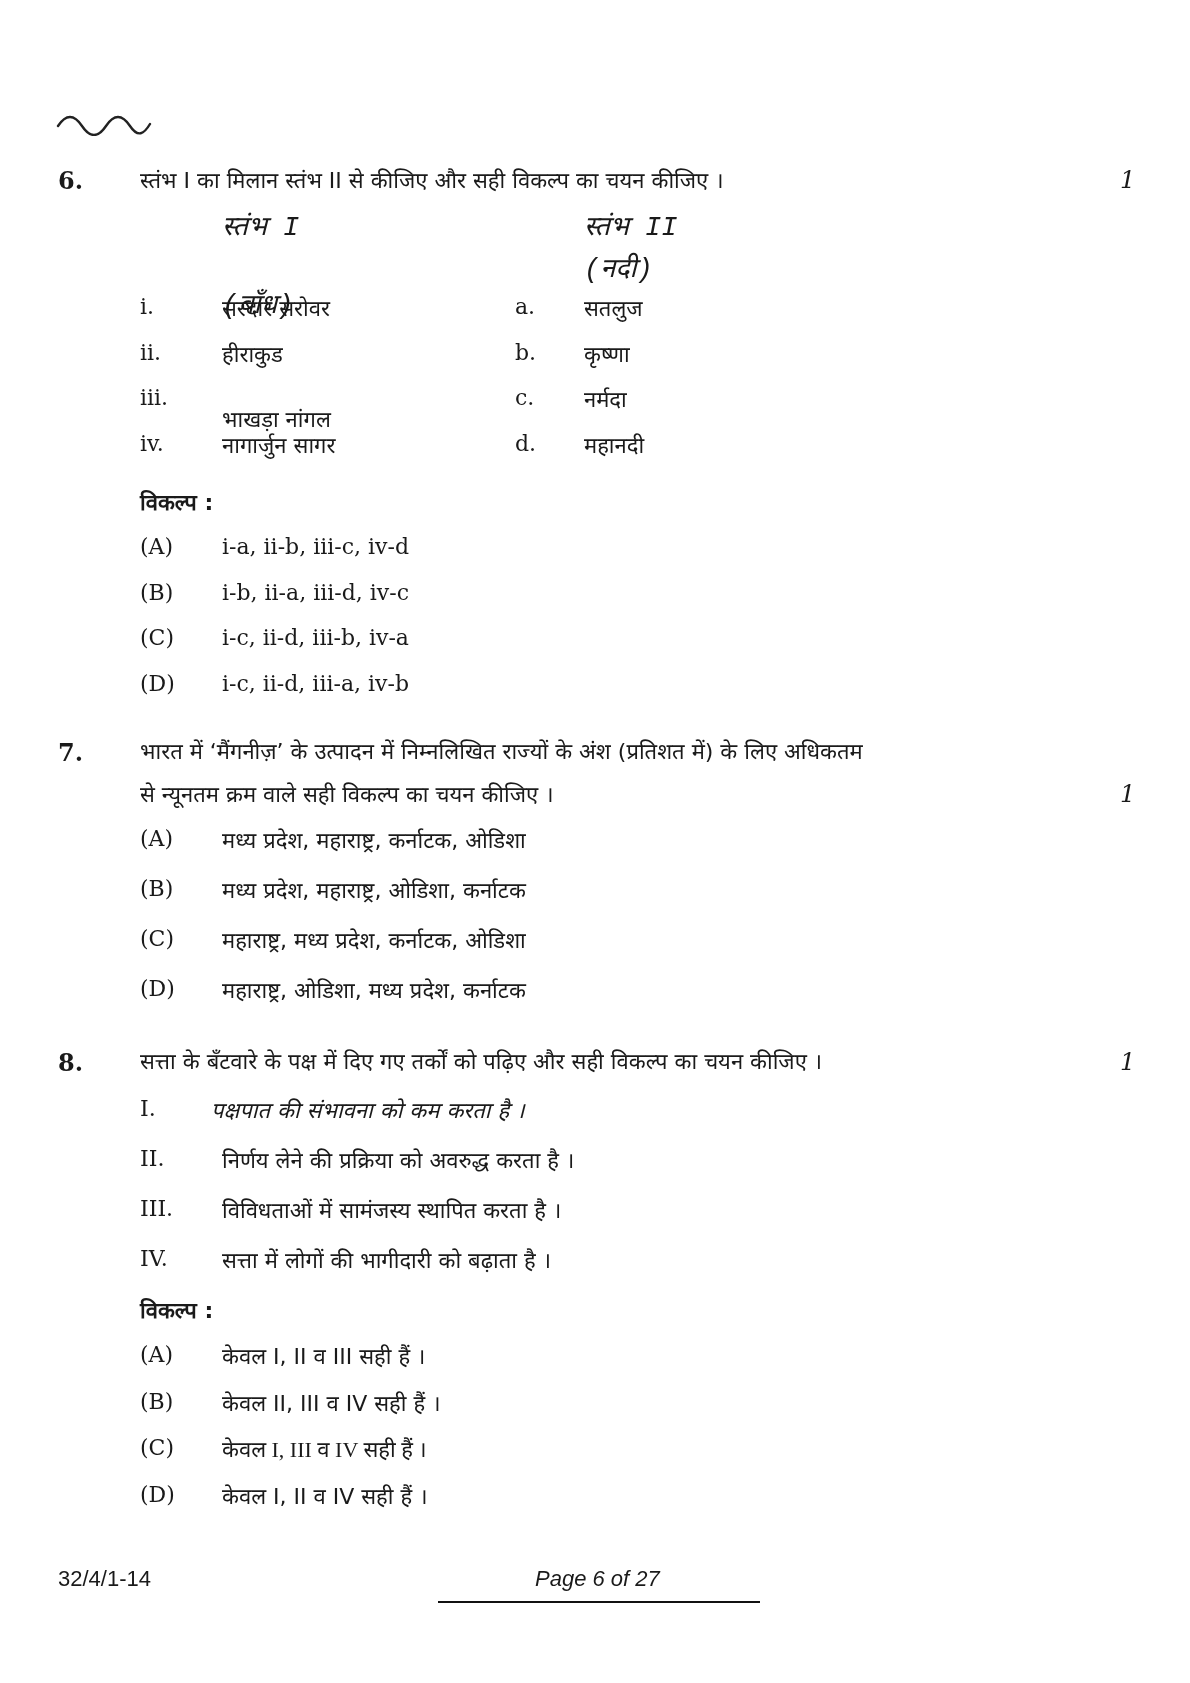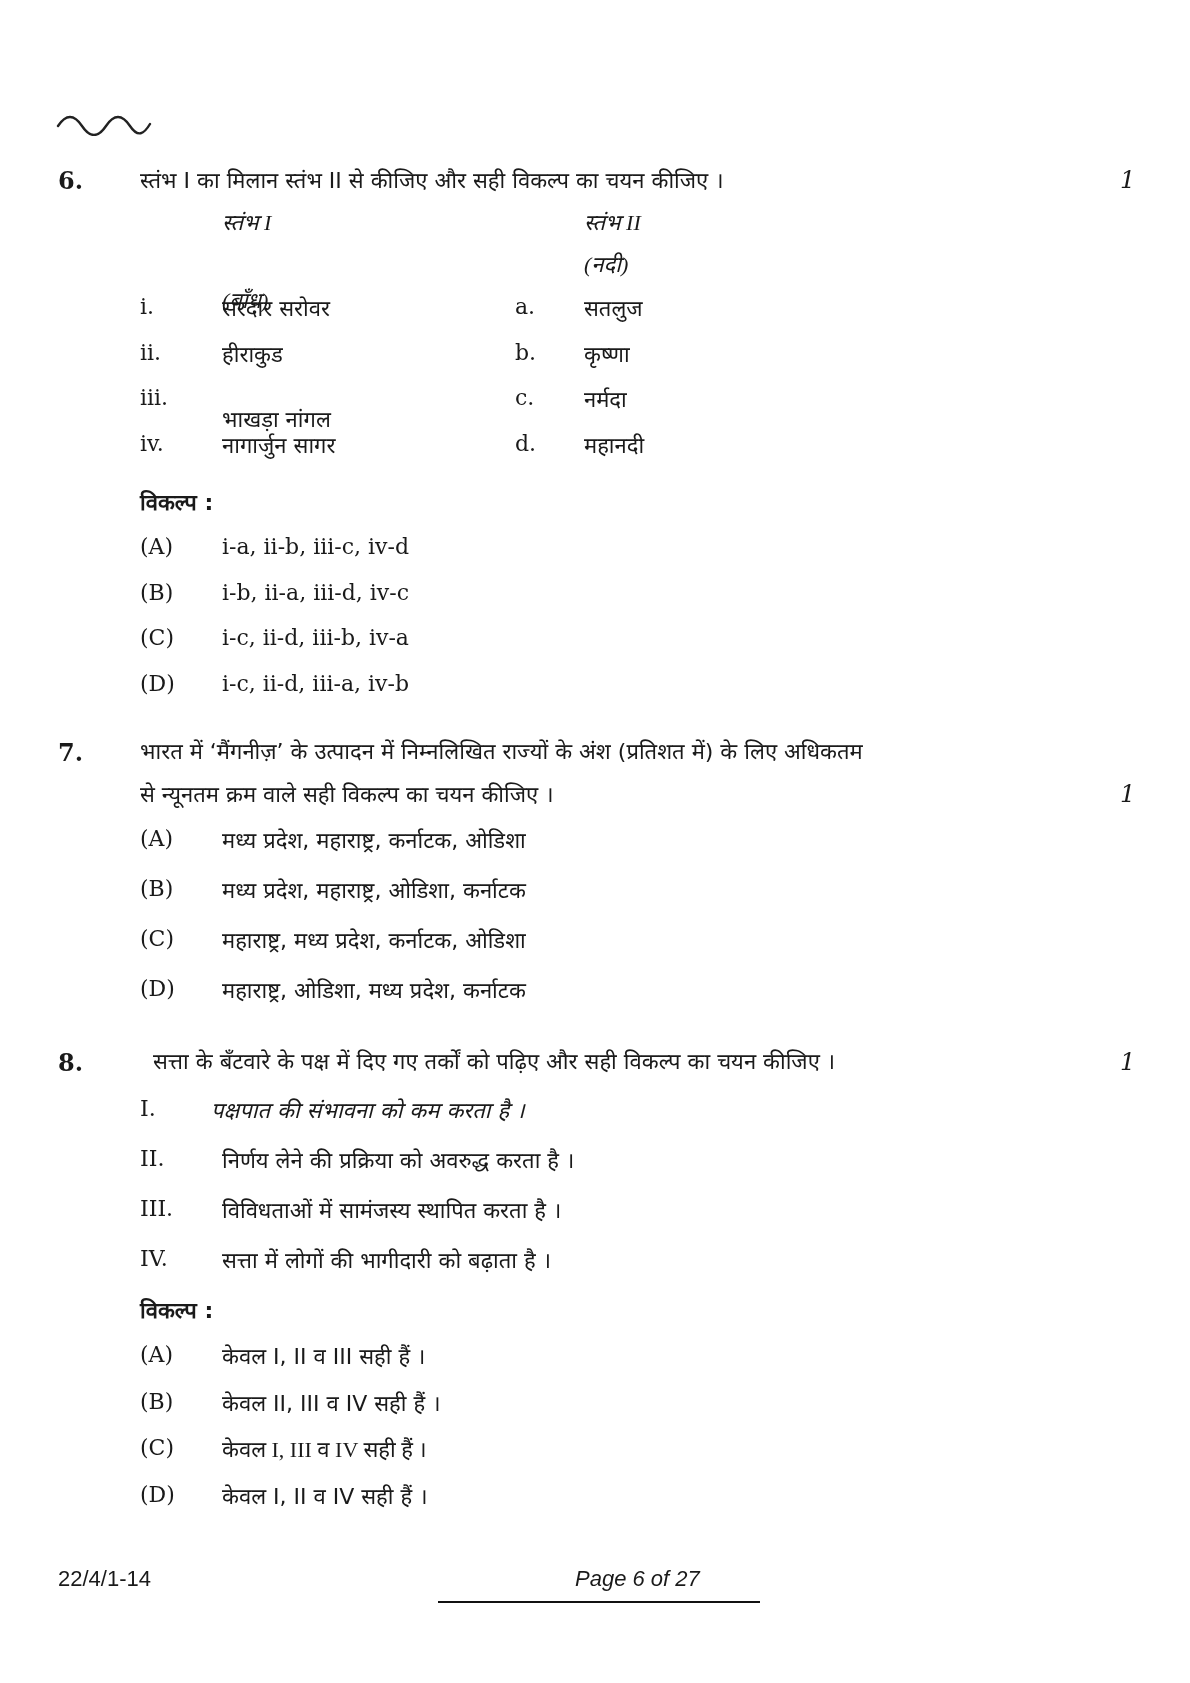--- a/index.html
+++ b/index.html
@@ -5,24 +5,24 @@
   html, body { margin: 0; padding: 0; background: #ffffff; }
   body {
     width: 1190px; height: 1683px; position: relative; overflow: hidden;
     font-family: "DejaVu Serif", serif; color: #1a1a1a;
   }
   .abs { position: absolute; white-space: nowrap; }
   .qnum { font-weight: bold; font-size: 24px; left: 58px; }
   .txt { font-family: "DejaVu Sans", sans-serif; font-size: 22px; }
   .rom { font-family: "DejaVu Serif", serif; font-size: 22px; }
   .mark { font-family: "DejaVu Serif", serif; font-style: italic; font-size: 24px; left: 1120px; }
-  .hdr { font-family: Liberation Serif, serif; font-style: italic; font-size: 22px; }
+  .hdr { font-family: Liberation Mono, monospace; font-style: italic; font-size: 27px; }
   .bold { font-weight: bold; }
   .footer-code { font-family: "Liberation Sans", sans-serif; font-size: 22px; left: 58px; top: 1566px; }
-  .footer-page { font-family: "Liberation Sans", sans-serif; font-style: italic; font-size: 22px; left: 535px; top: 1566px; margin-left: 40px; }
+  .footer-page { font-family: "Liberation Sans", sans-serif; font-style: italic; font-size: 22px; left: 535px; top: 1566px; }
   .footer-line { position: absolute; left: 438px; top: 1601px; width: 322px; height: 2px; background: #111; }
   .squiggle { position: absolute; left: 56px; top: 112px; }
 </style>
 </head>
 <body>
 
 <svg class="squiggle" width="96" height="24" viewBox="0 0 96 24">
   <path d="M2 14 C 10 2, 18 2, 26 14 S 42 26, 50 14 S 66 2, 74 14 S 88 22, 94 12" fill="none" stroke="#222" stroke-width="2.4" stroke-linecap="round"></path>
 </svg>
 
@@ -81,21 +81,21 @@
   <div class="abs rom" style="left:140px; top:876px;">(B)</div>
   <div class="abs txt" style="left:222px; top:874px;">मध्य प्रदेश, महाराष्ट्र, ओडिशा, कर्नाटक</div>
   <div class="abs rom" style="left:140px; top:926px;">(C)</div>
   <div class="abs txt" style="left:222px; top:924px;">महाराष्ट्र, मध्य प्रदेश, कर्नाटक, ओडिशा</div>
   <div class="abs rom" style="left:140px; top:976px;">(D)</div>
   <div class="abs txt" style="left:222px; top:974px;">महाराष्ट्र, ओडिशा, मध्य प्रदेश, कर्नाटक</div>
 </div>
 
 <div>
   <div class="abs qnum" style="top:1048px;">8.</div>
-  <div class="abs txt" style="left:140px; top:1045px;margin-left:13px;">सत्ता के बँटवारे के पक्ष में दिए गए तर्कों को पढ़िए और सही विकल्प का चयन कीजिए ।</div>
+  <div class="abs txt" style="left:140px; top:1045px;">सत्ता के बँटवारे के पक्ष में दिए गए तर्कों को पढ़िए और सही विकल्प का चयन कीजिए ।</div>
   <div class="abs mark" style="top:1048px;">1</div>
 
   <div class="abs rom" style="left:140px; top:1096px;">I.</div>
   <div class="abs txt" style="left:211px; top:1094px;font-style:italic;">पक्षपात की संभावना को कम करता है ।</div>
   <div class="abs rom" style="left:140px; top:1146px;">II.</div>
   <div class="abs txt" style="left:222px; top:1144px;">निर्णय लेने की प्रक्रिया को अवरुद्ध करता है ।</div>
   <div class="abs rom" style="left:140px; top:1196px;">III.</div>
   <div class="abs txt" style="left:222px; top:1194px;">विविधताओं में सामंजस्य स्थापित करता है ।</div>
   <div class="abs rom" style="left:140px; top:1246px;">IV.</div>
   <div class="abs txt" style="left:222px; top:1244px;">सत्ता में लोगों की भागीदारी को बढ़ाता है ।</div>
@@ -105,15 +105,15 @@
   <div class="abs rom" style="left:140px; top:1342px;">(A)</div>
   <div class="abs txt" style="left:222px; top:1340px;">केवल I, II व III सही हैं ।</div>
   <div class="abs rom" style="left:140px; top:1389px;">(B)</div>
   <div class="abs txt" style="left:222px; top:1387px;">केवल II, III व IV सही हैं ।</div>
   <div class="abs rom" style="left:140px; top:1435px;">(C)</div>
   <div class="abs txt" style="left:222px; top:1433px;font-family:Liberation Serif, serif;">केवल I, III व IV सही हैं ।</div>
   <div class="abs rom" style="left:140px; top:1482px;">(D)</div>
   <div class="abs txt" style="left:222px; top:1480px;">केवल I, II व IV सही हैं ।</div>
 </div>
 
-<div class="abs footer-code">22/4/1-14</div>
+<div class="abs footer-code">32/4/1-14</div>
 <div class="abs footer-page">Page 6 of 27</div>
 <div class="footer-line"></div>
 
 </body></html>

